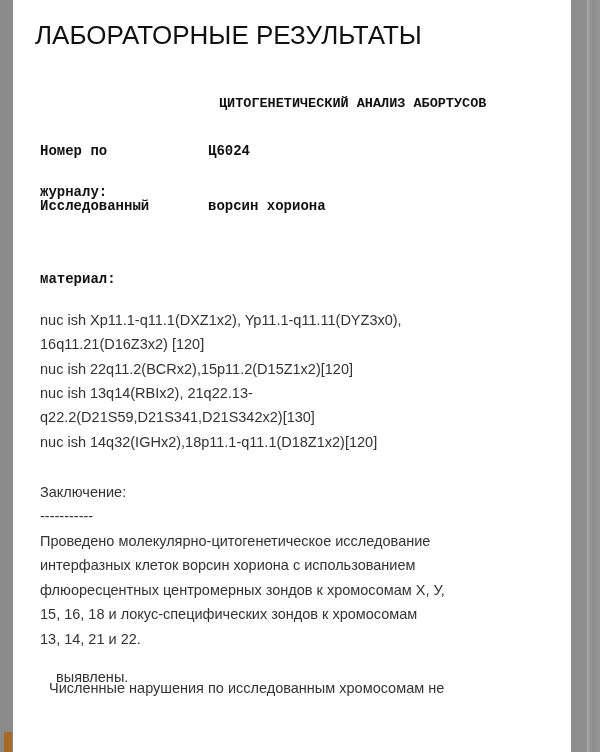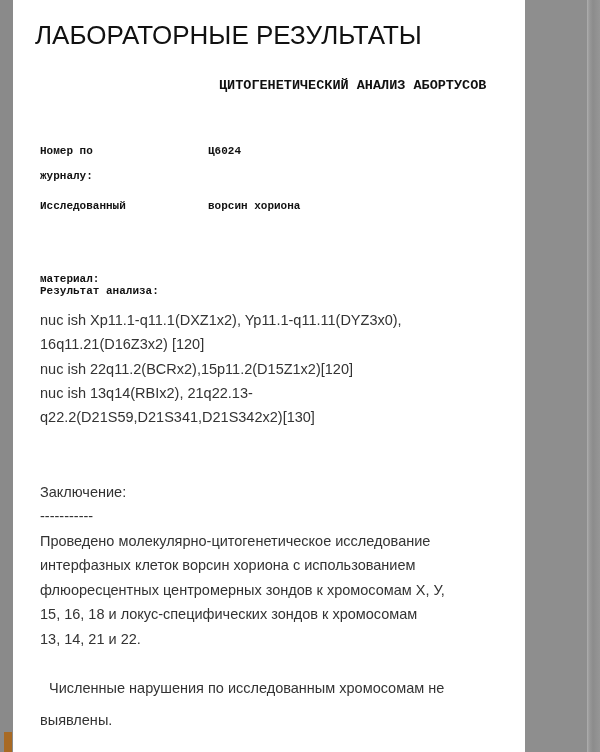--- a/index.html
+++ b/index.html
@@ -15,74 +15,74 @@
   }
   .left-accent {
     position:absolute; left:4px; top:732px; width:8px; height:20px;
     background:#a86a24;
   }
   .right-frame {
     position:absolute; left:587px; top:0; width:13px; height:752px;
     background:linear-gradient(to right,#b0b0b0 0,#9a9a9a 2px,#8c8c8c 6px,#969696 13px);
   }
   .page {
-    position:absolute; left:13px; top:0; width:512px; height:752px;
+    position:absolute; left:13px; top:0; width:558px; height:752px;
     background:#ffffff;
   }
   .title {
     position:absolute; left:22px; top:20px;
     font-family:"Liberation Sans", sans-serif;
     font-size:26px; color:#111; letter-spacing:0px; white-space:nowrap;
   }
   .subtitle {
-    position:absolute; left:206px; top:78px;
+    position:absolute; left:206px; top:96px;
     font-family:"Liberation Mono", monospace;
     font-size:13.5px; font-weight:bold; color:#111; white-space:nowrap;text-align:center;
   }
   .field-label, .field-value, .section-title {
     position:absolute; font-family:"Liberation Mono", monospace;
-    font-size:11px; font-weight:bold; color:#111; line-height:25px; white-space:nowrap;
+    font-size:14px; font-weight:bold; color:#111; line-height:25px; white-space:nowrap;
   }
   .mono {
     position:absolute; left:27px;
     font-family:Liberation Sans, sans-serif;
     font-size:14.5px; color:#333; line-height:24.5px; white-space:pre;
   }
 </style>
 </head>
 <body>
 
 <div class="left-frame"></div>
 <div class="left-accent"></div>
 <div class="right-frame"></div>
 
 <div class="page">
   <div class="title">ЛАБОРАТОРНЫЕ РЕЗУЛЬТАТЫ</div>
   <div class="subtitle">ЦИТОГЕНЕТИЧЕСКИЙ АНАЛИЗ АБОРТУСОВ</div>
 
   <div class="field-label" style="left:27px; top:139px;">Номер по</div>
-  <div class="field-label" style="left:27px; top:164px;text-align:right;">журналу:</div>
+  <div class="field-label" style="left:27px; top:180px;text-align:right;">журналу:</div>
   <div class="field-value" style="left:195px; top:139px;">Ц6024</div>
 
   <div class="field-label" style="left:27px; top:194px;">Исследованный</div>
   <div class="field-label" style="left:27px; top:219px;margin-top:48px;">материал:</div>
   <div class="field-value" style="left:195px; top:194px;">ворсин хориона</div>
 
-  <div class="section-title" style="left:27px; top:279px;">Результат анализа:</div>
 
   <div class="mono" style="top:308px;">nuc ish Xp11.1-q11.1(DXZ1x2), Yp11.1-q11.11(DYZ3x0),</div>
   <div class="mono" style="top:332px;">16q11.21(D16Z3x2) [120]</div>
   <div class="mono" style="top:357px;">nuc ish 22q11.2(BCRx2),15p11.2(D15Z1x2)[120]</div>
   <div class="mono" style="top:381px;">nuc ish 13q14(RBIx2), 21q22.13-</div>
   <div class="mono" style="top:405px;">q22.2(D21S59,D21S341,D21S342x2)[130]</div>
+  <div class="mono" style="top:430px;">nuc ish 14q32(IGHx2),18p11.1-q11.1(D18Z1x2)[120]</div>
 
   <div class="mono" style="top:480px;">Заключение:</div>
   <div class="mono" style="top:504px;">-----------</div>
 
   <div class="mono" style="top:553px;">интерфазных клеток ворсин хориона с использованием</div>
   <div class="mono" style="top:529px;">Проведено молекулярно-цитогенетическое исследование</div>
   <div class="mono" style="top:578px;">флюоресцентных центромерных зондов к хромосомам X, У,</div>
   <div class="mono" style="top:602px;">15, 16, 18 и локус-специфических зондов к хромосомам</div>
   <div class="mono" style="top:627px;">13, 14, 21 и 22.</div>
 
   <div class="mono" style="top:676px;margin-left:9px;">Численные нарушения по исследованным хромосомам не</div>
-  <div class="mono" style="top:708px;">выявлены.</div>
+  <div class="mono" style="top:665px;margin-left:16px;">выявлены.</div>
 </div>
 
 </body></html>

